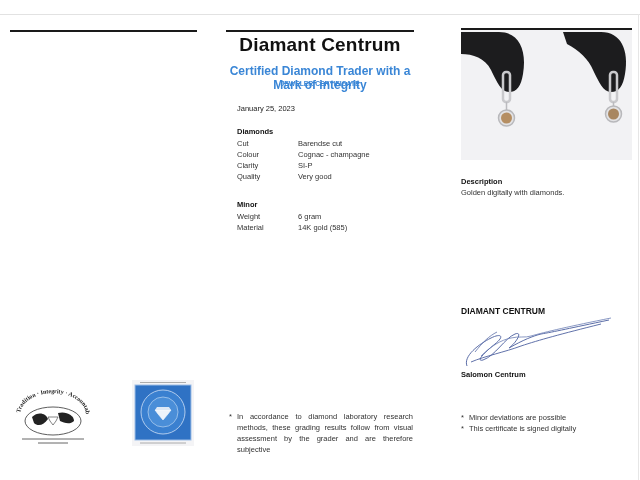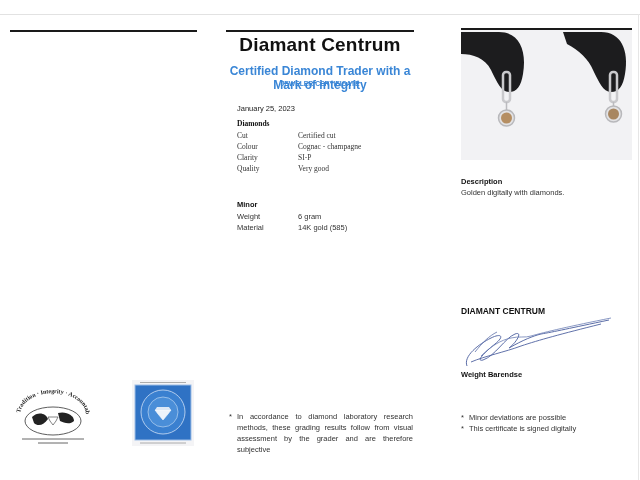--- a/index.html
+++ b/index.html
@@ -41,25 +41,25 @@
 <div class="rule" style="left:10px; top:30px; width:187px;"></div>
 <div class="rule" style="left:226px; top:30px; width:188px;"></div>
 <div class="rule" style="left:461px; top:28px; width:171px;"></div>
 
 <div class="title">Diamant Centrum</div>
 <div class="subtitle">Certified Diamond Trader with a Mark of integrity</div>
 <div class="subtitle2">JEWELER CERTIFICATE</div>
 
 <div class="date">January 25, 2023</div>
 
-<div class="section" style="top:119px;font-family:Liberation Serif, serif;">
+<div class="section" style="top:127px;">
   <div class="head">Diamonds</div>
   <div class="row">
     <span class="k">Cut</span>
-    <span class="v">Certified cut</span>
+    <span class="v">Barendse cut</span>
   </div>
   <div class="row">
     <span class="k">Colour</span>
     <span class="v">Cognac - champagne</span>
   </div>
   <div class="row">
     <span class="k">Clarity</span>
     <span class="v">SI-P</span>
   </div>
   <div class="row">
@@ -102,21 +102,21 @@
 <div class="desc-h">Description</div>
 <div class="desc-t">Golden digitally with diamonds.</div>
 
 <div class="sig-h">DIAMANT CENTRUM</div>
 <svg class="signature" viewBox="0 0 155 54">
   <path d="M6,50 C2,40 18,28 30,22 C40,17 44,20 34,28 C24,36 14,46 22,44 C34,40 44,22 54,18 C62,15 56,26 48,32 C62,24 72,20 80,18 C92,16 110,12 148,4" fill="none" stroke="#5c6ea8" stroke-width="1"></path>
   <path d="M10,46 C24,40 44,36 60,30 C78,24 100,18 140,8" fill="none" stroke="#4f62a0" stroke-width="0.9"></path>
   <path d="M20,40 C30,30 40,24 50,22 C58,20 64,22 70,20 C84,16 110,10 150,2" fill="none" stroke="#6b7db4" stroke-width="0.8"></path>
   <path d="M14,36 C22,26 28,20 36,16" fill="none" stroke="#5c6ea8" stroke-width="0.8"></path>
 </svg>
-<div class="sig-name">Weight Barendse</div>
+<div class="sig-name">Salomon Centrum</div>
 
 <div class="note note-c">
   <span class="star">*</span>
   <div class="text">In accordance to diamond laboratory research methods, these grading results follow from visual assessment by the grader and are therefore subjective</div>
 </div>
 <div class="note note-r">
   <div><span class="star">*</span><span>Minor deviations are possible</span></div>
   <div><span class="star">*</span><span>This certificate is signed digitally</span></div>
 </div>
 

